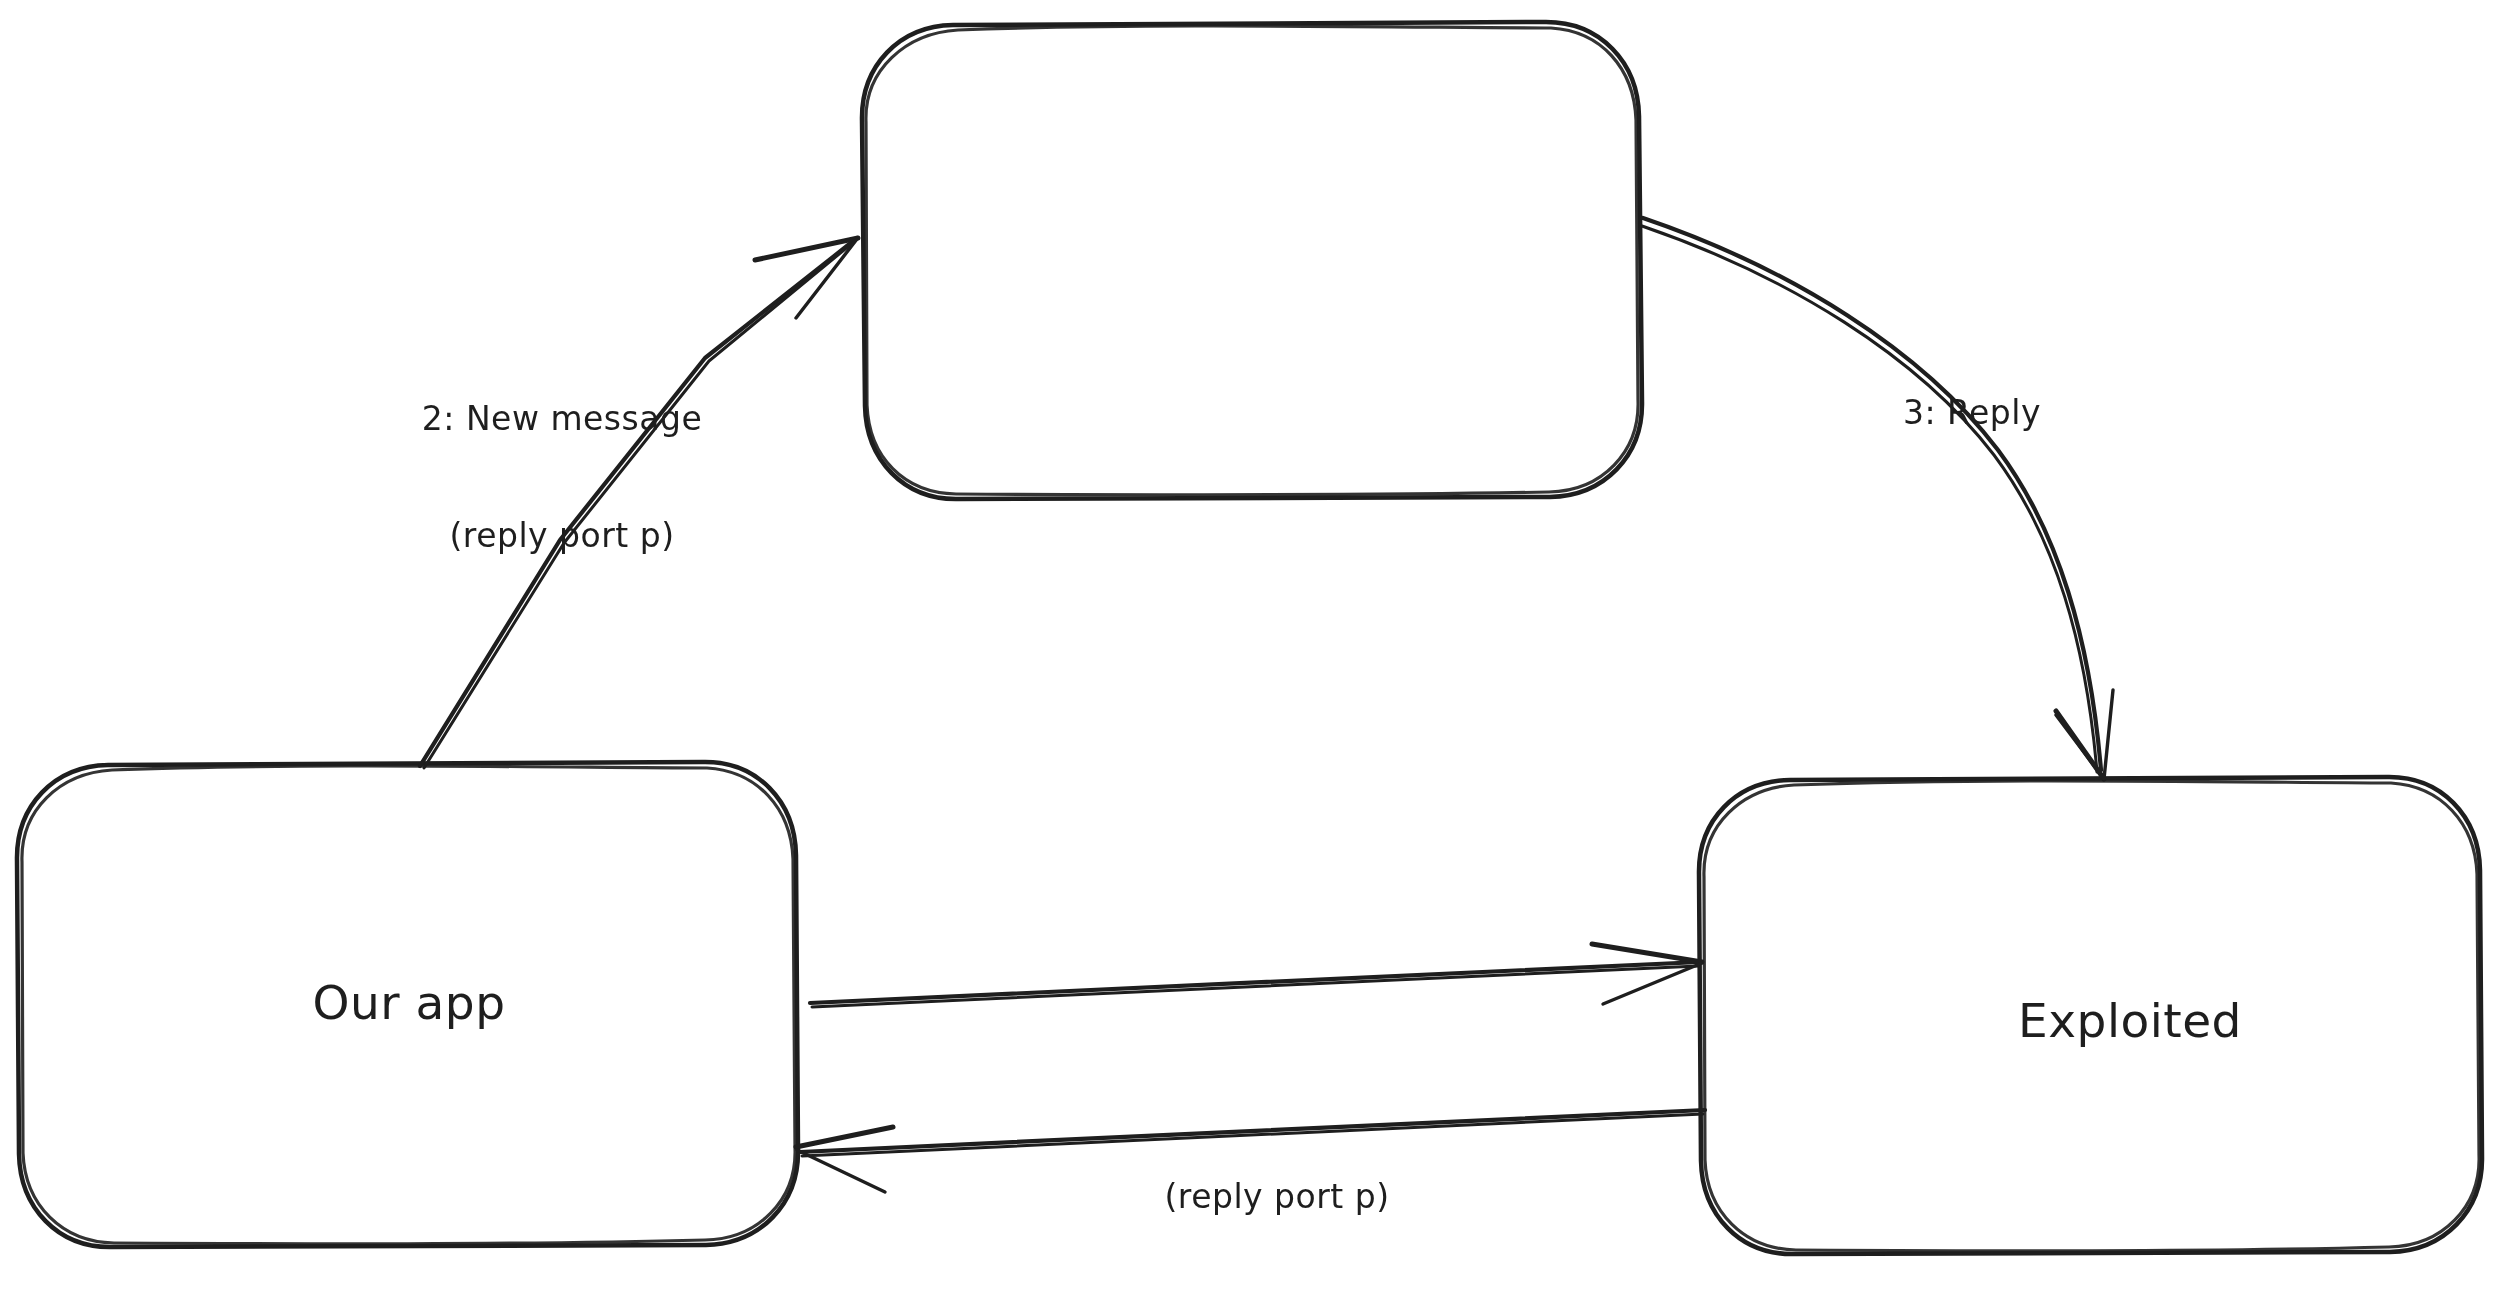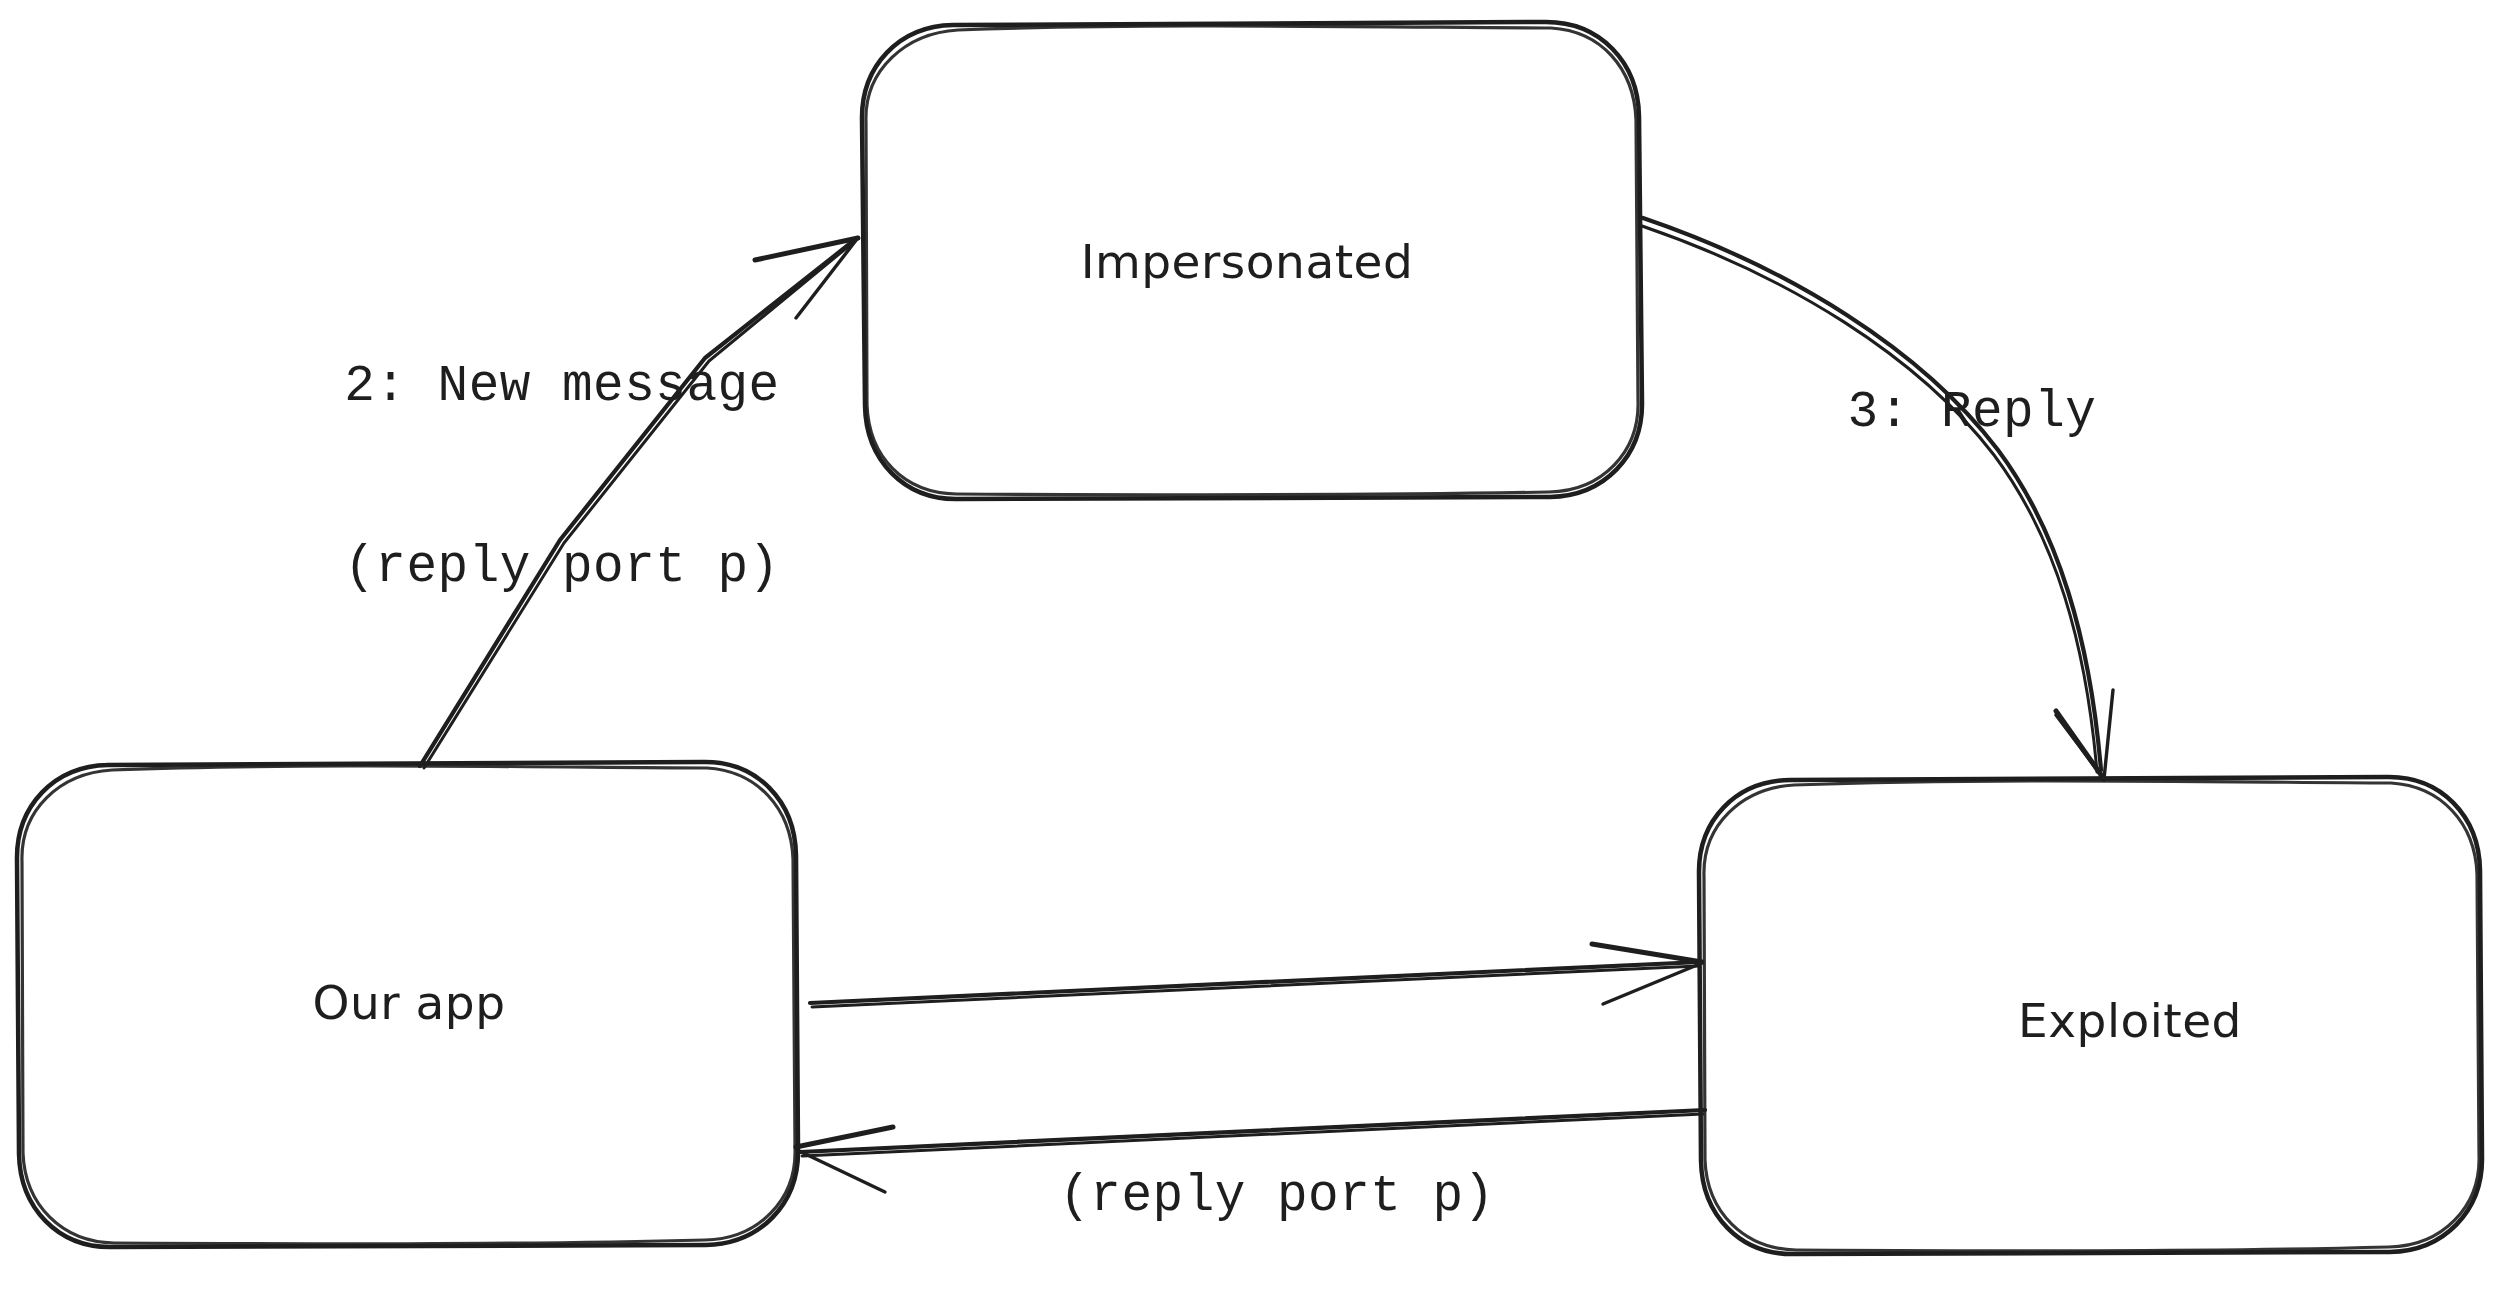--- a/index.html
+++ b/index.html
@@ -76,22 +76,21 @@
     line-height: 1.18;
     letter-spacing: 0.5px;
     user-select: none;
   }
   .node-label {
     font-size: 47px;
     text-align: center;
     transform: translate(-50%, -50%);
   }
   .edge-label {
-    font-size: 51px;
-    font-family: Liberation Mono, monospace;
+    font-size: 33px;
   }
   .edge-label.center {
     text-align: center;
     transform: translate(-50%, -50%);
   }
   
   #label-impersonated { left: 1247px; top: 262px; }
   #label-our-app      { left: 409px;  top: 1003px; text-align: center; }
   #label-exploited    { left: 2090px; top: 1021px; margin-left: 40px; }
 
@@ -194,21 +193,20 @@
 
     <g>
       <path class="edge-line" d="M 1705 1110 L 800 1152"></path>
       <path class="edge-line-ghost" d="M 1703 1114 L 802 1156"></path>
       <path class="arrow-head" d="M 796 1147 L 893 1127"></path>
       <path class="arrow-head-thin" d="M 797 1150 L 885 1192"></path>
     </g>
 
   </svg>
 
-  <div class="hand-text node-label" id="label-impersonated">Impersonated</div>
 
   <div class="hand-text node-label" id="label-our-app">Our app</div>
 
   <div class="hand-text node-label" id="label-exploited">Exploited</div>
 
   <div class="hand-text edge-label center" id="label-new-message">
     <div>2: New message</div>
     <div>(reply port p)</div>
   </div>
 

